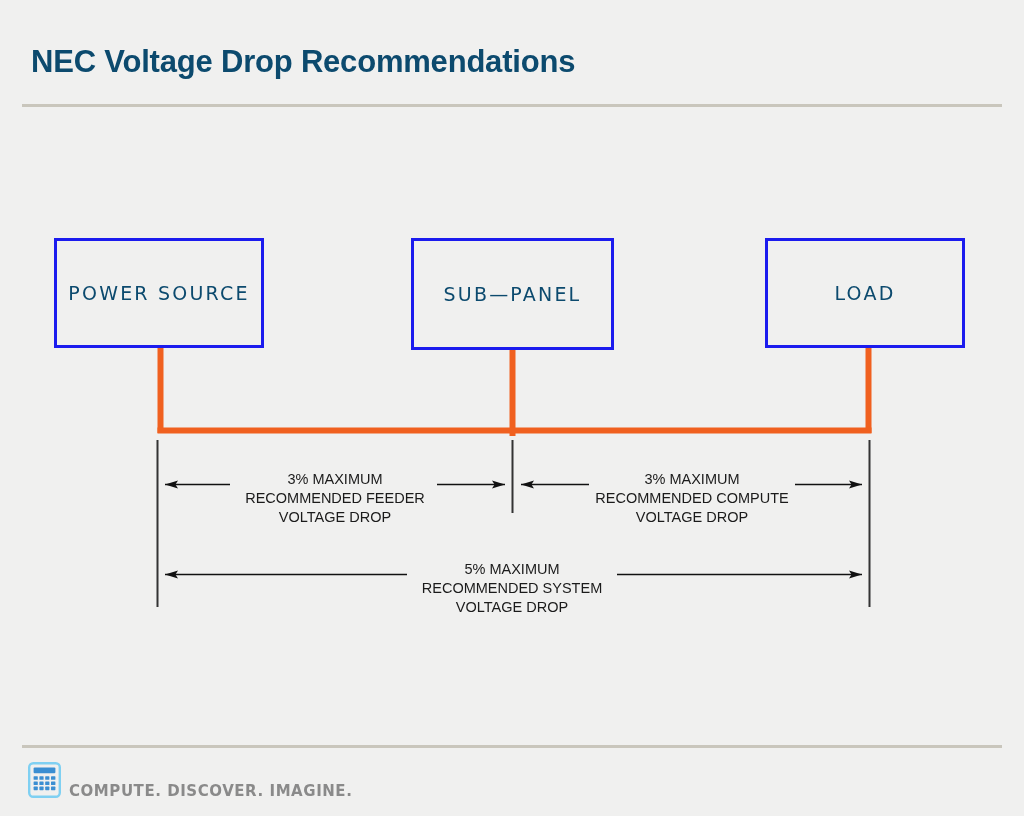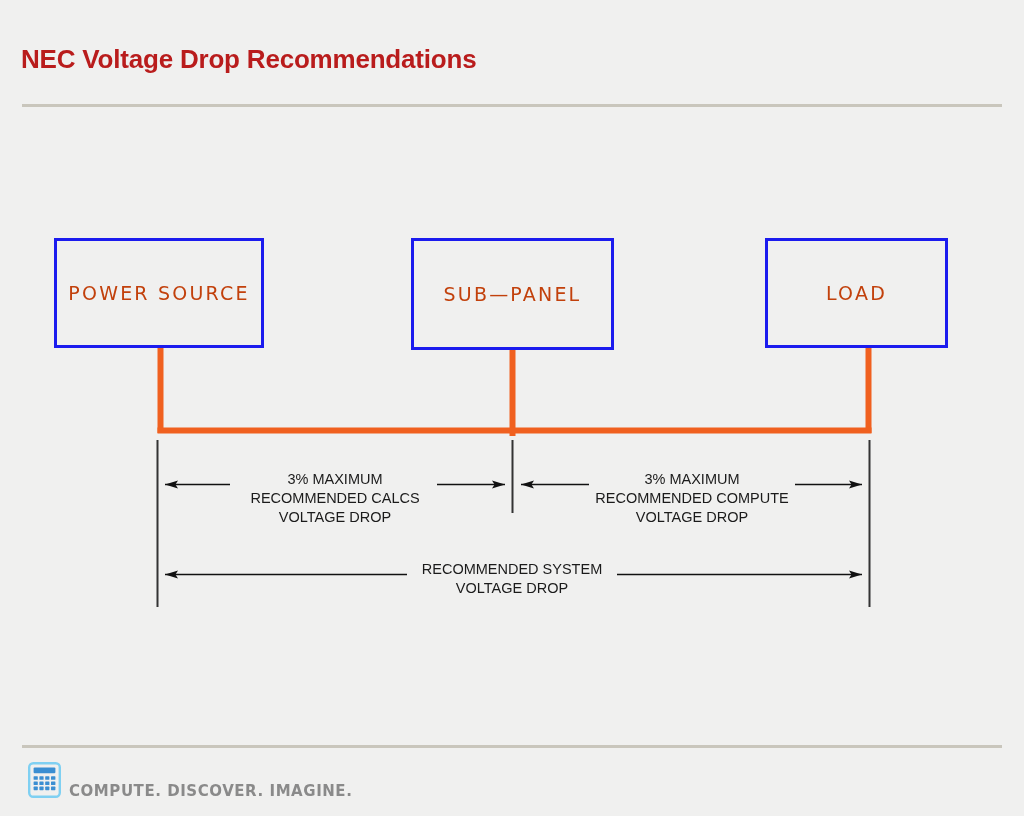--- a/index.html
+++ b/index.html
@@ -12,25 +12,25 @@
     height: 816px;
     position: relative;
     overflow: hidden;
     font-family: "Liberation Sans", sans-serif;
     -webkit-font-smoothing: antialiased;
   }
 
   
   .page-title {
     position: absolute;
-    left: 21px;
+    left: 31px;
     top: 44px;
-    font-size: 26px;
+    font-size: 31px;
     font-weight: bold;
-    color: #b91c1c;
+    color: #0c4a6e;
     letter-spacing: -0.2px;
     white-space: nowrap;
   }
   .header-rule {
     position: absolute;
     left: 22px;
     top: 104px;
     width: 980px;
     height: 3px;
     background: #c9c6bc;
@@ -53,21 +53,21 @@
     border: 3px solid #1b1bee;
     background: transparent;
     box-sizing: border-box;
     display: flex;
     align-items: center;
     justify-content: center;
   }
   .node-label {
     font-family: "DejaVu Sans", sans-serif;
     font-size: 19px;
-    color: #c2410c;
+    color: #0c4a6e;
     letter-spacing: 2.2px;
     white-space: nowrap;
   }
 
   .dim-text {
     position: absolute;
     text-align: center;
     font-family: "Liberation Sans", sans-serif;
     font-size: 14.5px;
     line-height: 19px;
@@ -175,37 +175,38 @@
   </svg>
 
   <div class="node-box" style="left:54px; top:238px; width:210px; height:110px;">
     <span class="node-label">POWER SOURCE</span>
   </div>
 
   <div class="node-box" style="left:411px; top:238px; width:203px; height:112px;">
     <span class="node-label">SUB—PANEL</span>
   </div>
 
-  <div class="node-box" style="left:765px; top:238px; width:183px; height:110px;">
+  <div class="node-box" style="left:765px; top:238px; width:200px; height:110px;">
     <span class="node-label">LOAD</span>
   </div>
 
   <div class="dim-text" style="left:180px; top:456px; width:310px;">
     <div>3% MAXIMUM</div>
-    <div>RECOMMENDED CALCS</div>
+    <div>RECOMMENDED FEEDER</div>
     <div>VOLTAGE DROP</div>
   </div>
 
   <div class="dim-text" style="left:537px; top:456px; width:310px;">
     <div>3% MAXIMUM</div>
     <div>RECOMMENDED COMPUTE</div>
     <div>VOLTAGE DROP</div>
   </div>
 
   <div class="dim-text" style="left:357px; top:546px; width:310px;">
+    <div>5% MAXIMUM</div>
     <div>RECOMMENDED SYSTEM</div>
     <div>VOLTAGE DROP</div>
   </div>
 </div>
 
 <div class="footer-rule"></div>
 
 <div class="brand">
   <svg class="brand-mark" viewBox="0 0 33 36">
     <rect x="1.2" y="1.2" width="30.6" height="33.6" rx="4" ry="4" fill="none" stroke="#7fd0f2" stroke-width="2.4"></rect>

